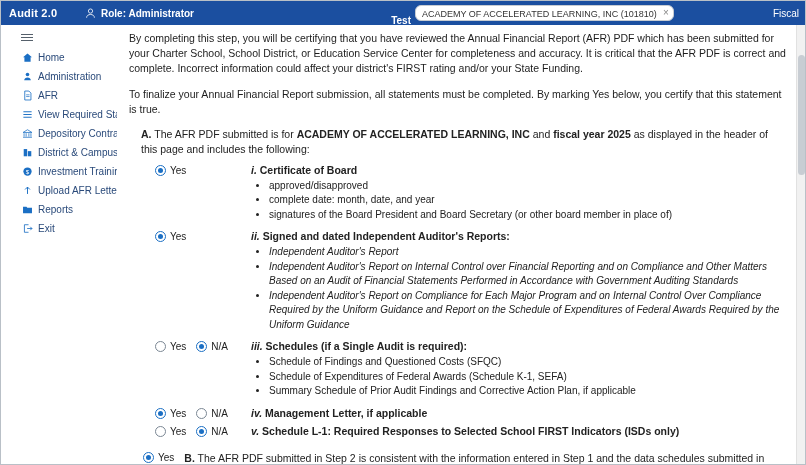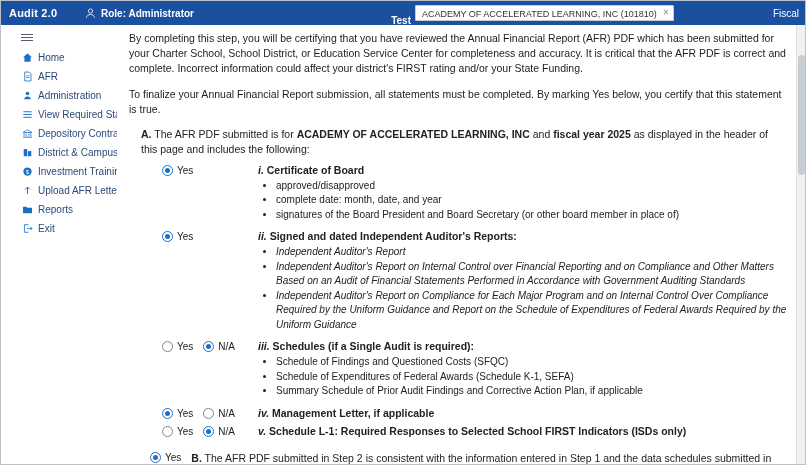--- a/index.html
+++ b/index.html
@@ -28,21 +28,21 @@
   .topbar .user-icon { width: 22px; display:flex; align-items:center; justify-content:center; }
   .topbar .role {
     font-size: 10px; font-weight: bold; margin-left: 0; width: 190px;
   }
   .topbar .env {
     font-size: 10px; font-weight: bold; width: 120px; text-align: right; margin-top: 15px;
   }
   .topbar .org-chip {
     background: #ffffff; color: #333;
     border: 1px solid #c7ccd2;
-    border-radius: 1px;
+    border-radius: 6px;
     font-size: 9px;
     padding: 2px 16px 2px 6px;
     position: relative;
     height: 16px; line-height: 12px;
     white-space: nowrap;
     margin-left: 4px;
   }
   .org-chip .chip-x {
     position:absolute; right:4px; top:1px; color:#888; font-size: 10px;
   }
@@ -90,21 +90,20 @@
 
   .stmt-a { font-size: 10.5px; line-height: 1.45; padding-left: 12px; margin-bottom: 6px; }
 
   
   .row { display: flex; align-items: flex-start; margin-bottom: 6px; }
   .radio-group {
     flex: 0 0 auto;
     display: flex; align-items: flex-start;
     padding-top: 1px;
     min-width: 96px;
-    margin-left: 7px;
   }
   .radio-wrap { display:flex; align-items:center; margin-right: 10px; }
   .radio {
     width: 11px; height: 11px; border-radius: 50%;
     border: 1px solid #7b8794; background: #fff;
     display: inline-block; position: relative;
     flex: 0 0 11px;
   }
   .radio.sel { border-color: #1b6fc4; }
   .radio.sel::after {
@@ -173,35 +172,35 @@
         <svg width="11" height="11" viewBox="0 0 16 16">
             <path d="M8 2 1.5 7.5h2V14h9V7.5h2z" fill="#1b6fc4"></path>
           </svg>
       </span>
       <span class="lbl">Home</span>
     </div>
 
     <div class="side-item">
       <span class="ico">
         <svg width="11" height="11" viewBox="0 0 16 16">
+            <circle cx="8" cy="5" r="2.6" fill="#1b6fc4"></circle>
+            <path d="M3.2 13.5c0-2.6 2.2-4.2 4.8-4.2s4.8 1.6 4.8 4.2z" fill="#1b6fc4"></path>
+          </svg>
+      </span>
+      <span class="lbl">Administration</span>
+    </div>
+
+    <div class="side-item">
+      <span class="ico">
+        <svg width="11" height="11" viewBox="0 0 16 16">
             <path d="M4 1.5h6l3 3v10H4z" fill="none" stroke="#1b6fc4" stroke-width="1.2"></path>
             <path d="M6 7h5M6 9.5h5" stroke="#1b6fc4" stroke-width="1"></path>
           </svg>
       </span>
       <span class="lbl">AFR</span>
-    </div>
-
-    <div class="side-item">
-      <span class="ico">
-        <svg width="11" height="11" viewBox="0 0 16 16">
-            <circle cx="8" cy="5" r="2.6" fill="#1b6fc4"></circle>
-            <path d="M3.2 13.5c0-2.6 2.2-4.2 4.8-4.2s4.8 1.6 4.8 4.2z" fill="#1b6fc4"></path>
-          </svg>
-      </span>
-      <span class="lbl">Administration</span>
     </div>
 
     <div class="side-item">
       <span class="ico">
         <svg width="11" height="11" viewBox="0 0 16 16">
             <path d="M2 4h12M2 8h12M2 12h12" stroke="#1b6fc4" stroke-width="1.4"></path>
           </svg>
       </span>
       <span class="lbl">View Required Status</span>
     </div>

